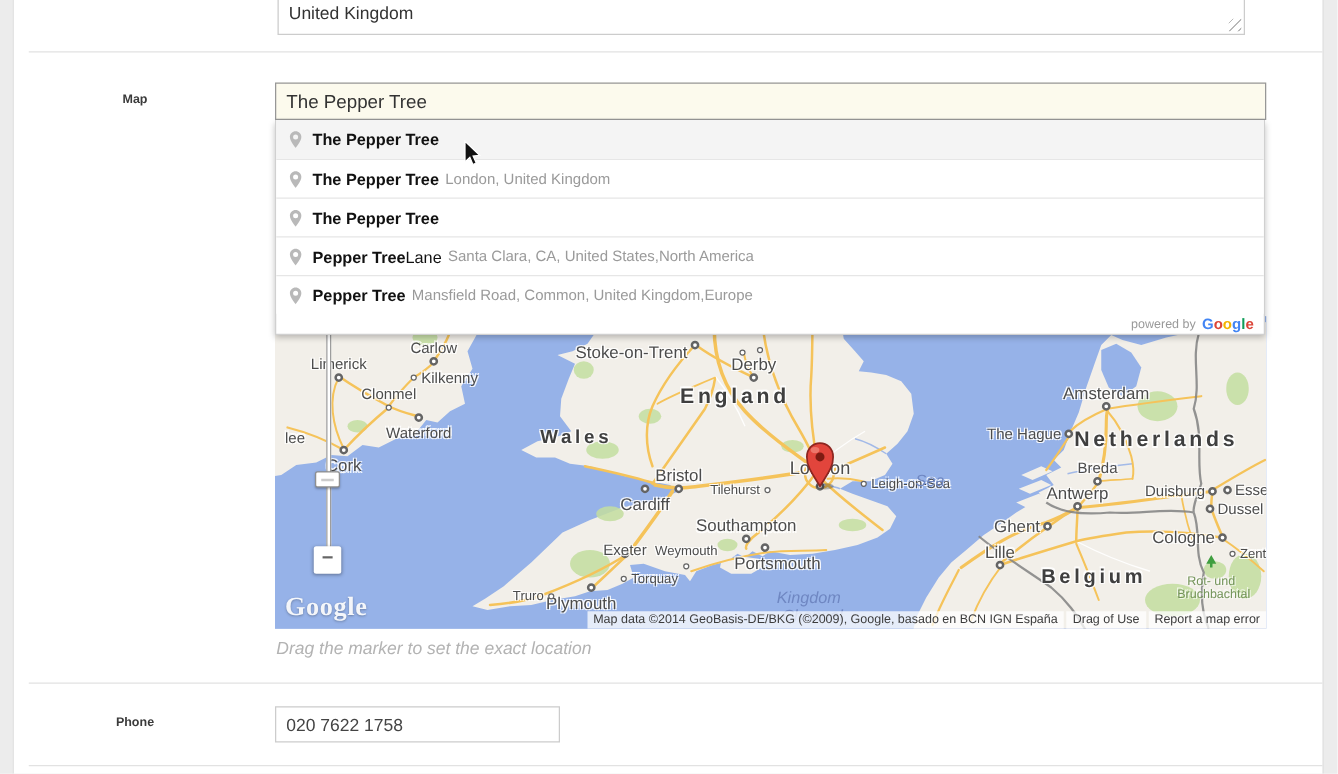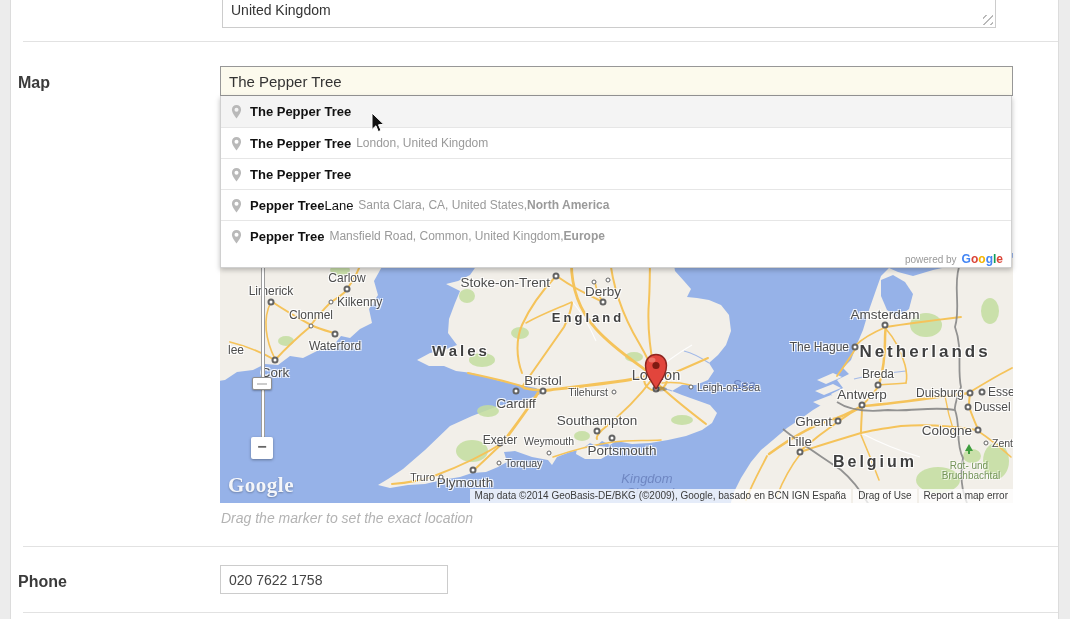--- a/index.html
+++ b/index.html
@@ -1,21 +1,21 @@
 <!DOCTYPE html>
 <html><head>
 <meta charset="utf-8">
 <style>
   * { margin:0; padding:0; box-sizing:border-box; }
   html,body { width:1070px; height:619px; overflow:hidden; }
   body { background:#ececec; font-family:"Liberation Sans", sans-serif; position:relative; }
   .panel { position:absolute; left:10px; top:0; width:1049px; height:619px; background:#fff;
            border-left:1px solid #dcdcdc; border-right:1px solid #dcdcdc; }
   .divider { position:absolute; left:23px; width:1035px; height:1px; background:#e2e2e2; }
-  .field-label { position:absolute; left:18px; width:180px; text-align:left; font-size:16px;
+  .field-label { position:absolute; left:18px; width:180px; text-align:center; font-size:10px;
                  font-weight:bold; color:#3b3b3b; }
   .textarea { position:absolute; left:222px; top:-6px; width:774px; height:34px; background:#fff;
               border:1px solid #ccc; font-size:14px; color:#333; padding:7px 8px; overflow:hidden; }
   .resize-grip { position:absolute; right:2px; bottom:2px; width:10px; height:10px;
      background:repeating-linear-gradient(135deg, transparent 0 2px, #b9b9b9 2px 3px, transparent 3px 5px); }
   .map-input { position:absolute; left:220px; top:66px; width:793px; height:30px; background:#fcfaed;
                border:1px solid #979797; font-size:15px; color:#333; padding:0 8px;
                font-family:"Liberation Sans",sans-serif; }
   .phone-input { position:absolute; left:220px; top:565px; width:228px; height:29px; background:#fff;
                  border:1px solid #ccc; font-size:14px; color:#444; padding:0 8px;
@@ -24,21 +24,21 @@
   .pac { position:absolute; left:220px; top:96px; width:792px; background:#fff; z-index:50;
          border:1px solid #d0d0d0; border-top:none; box-shadow:0 2px 5px rgba(0,0,0,.25); }
   .pac-item { height:31px; display:flex; align-items:center; padding:0 10px; border-top:1px solid #e6e6e6;
               background:#fff; cursor:pointer; white-space:nowrap; overflow:hidden; }
   .pac-item:first-child { border-top:none; }
   .pac-item.hover { background:#f4f4f4; }
   .pac-pin { margin-right:8px; flex:0 0 auto; display:flex; }
   .pac-main { font-size:13px; font-weight:bold; color:#111; }
   .pac-plain { font-size:13px; color:#111; font-weight:normal; }
   .pac-sec { font-size:12px; color:#9a9a9a; margin-left:5px; }
-  .pac-secb { font-size:12px; color:#9a9a9a; font-weight:bold; }
+  .pac-secb { font-size:12px; color:#9a9a9a; font-weight:normal; }
   .pac-footer { height:16px; display:flex; justify-content:flex-end; align-items:center; padding:0 8px;margin-left:26px; }
   .pb-txt { font-size:10px; color:#999; margin-right:5px; }
   .glogo { font-size:12px; font-weight:bold; letter-spacing:0; }
   
   .map { position:absolute; left:220px; top:253px; width:793px; height:250px; overflow:hidden;
          background:#96b2e8; z-index:1; }
   .map svg.base { position:absolute; left:0; top:0; }
   .map-label { position:absolute; z-index:2; color:#4c4c4c; font-size:12px; white-space:nowrap;
      text-shadow:-1px -1px 0 rgba(255,255,255,.85), 1px -1px 0 rgba(255,255,255,.85),
                  -1px 1px 0 rgba(255,255,255,.85), 1px 1px 0 rgba(255,255,255,.85); }
@@ -313,21 +313,21 @@
       <div class="city-dot" style="left: 618px; top: 168px;"></div>
       <div class="map-label sz-l" style="right: 181px; top: 168px; transform: translate(0px, -50%);">Ghent</div>
       <div class="city-dot" style="left: 580px; top: 199px;"></div>
       <div class="map-label sz-l" style="left: 580px; top: 181px; transform: translate(-50%, 0px);">Lille</div>
       <div class="city-dot" style="left: 758px; top: 177px;"></div>
       <div class="map-label sz-l" style="right: 41px; top: 177px; transform: translate(0px, -50%);">Cologne</div>
       <div class="city-dot small" style="left: 766px; top: 190px;"></div>
       <div class="map-label sz-s" style="left: 772px; top: 190px; transform: translate(0px, -50%);">Zentr</div>
       <div class="city-dot small" style="left: 374px; top: 29px;"></div>
       <div class="city-dot small" style="left: 388px; top: 27px;"></div>
-      <div class="map-region" style="left: 368px; top: 64px; font-size: 13px;">England</div>
+      <div class="map-region" style="left: 368px; top: 64px; font-size: 17px;">England</div>
       <div class="map-region" style="left: 241px; top: 97px; font-size: 15px;">Wales</div>
       <div class="map-region" style="left: 705px; top: 99px; font-size: 17px;">Netherlands</div>
       <div class="map-region" style="left: 655px; top: 209px; font-size: 16px;">Belgium</div>
       <div class="map-sea" style="left: 427px; top: 225px;">Kingdom</div>
       <div class="map-sea" style="left: 430px; top: 239px;">Channel</div>
       <div class="map-sea" style="left: 524px; top: 131px;">Sea</div>
       <div class="map-area" style="left: 749px; top: 207px;">Rot- und</div>
       <div class="map-area" style="left: 751px; top: 217px;">Bruchbachtal</div>
     </div>
 

